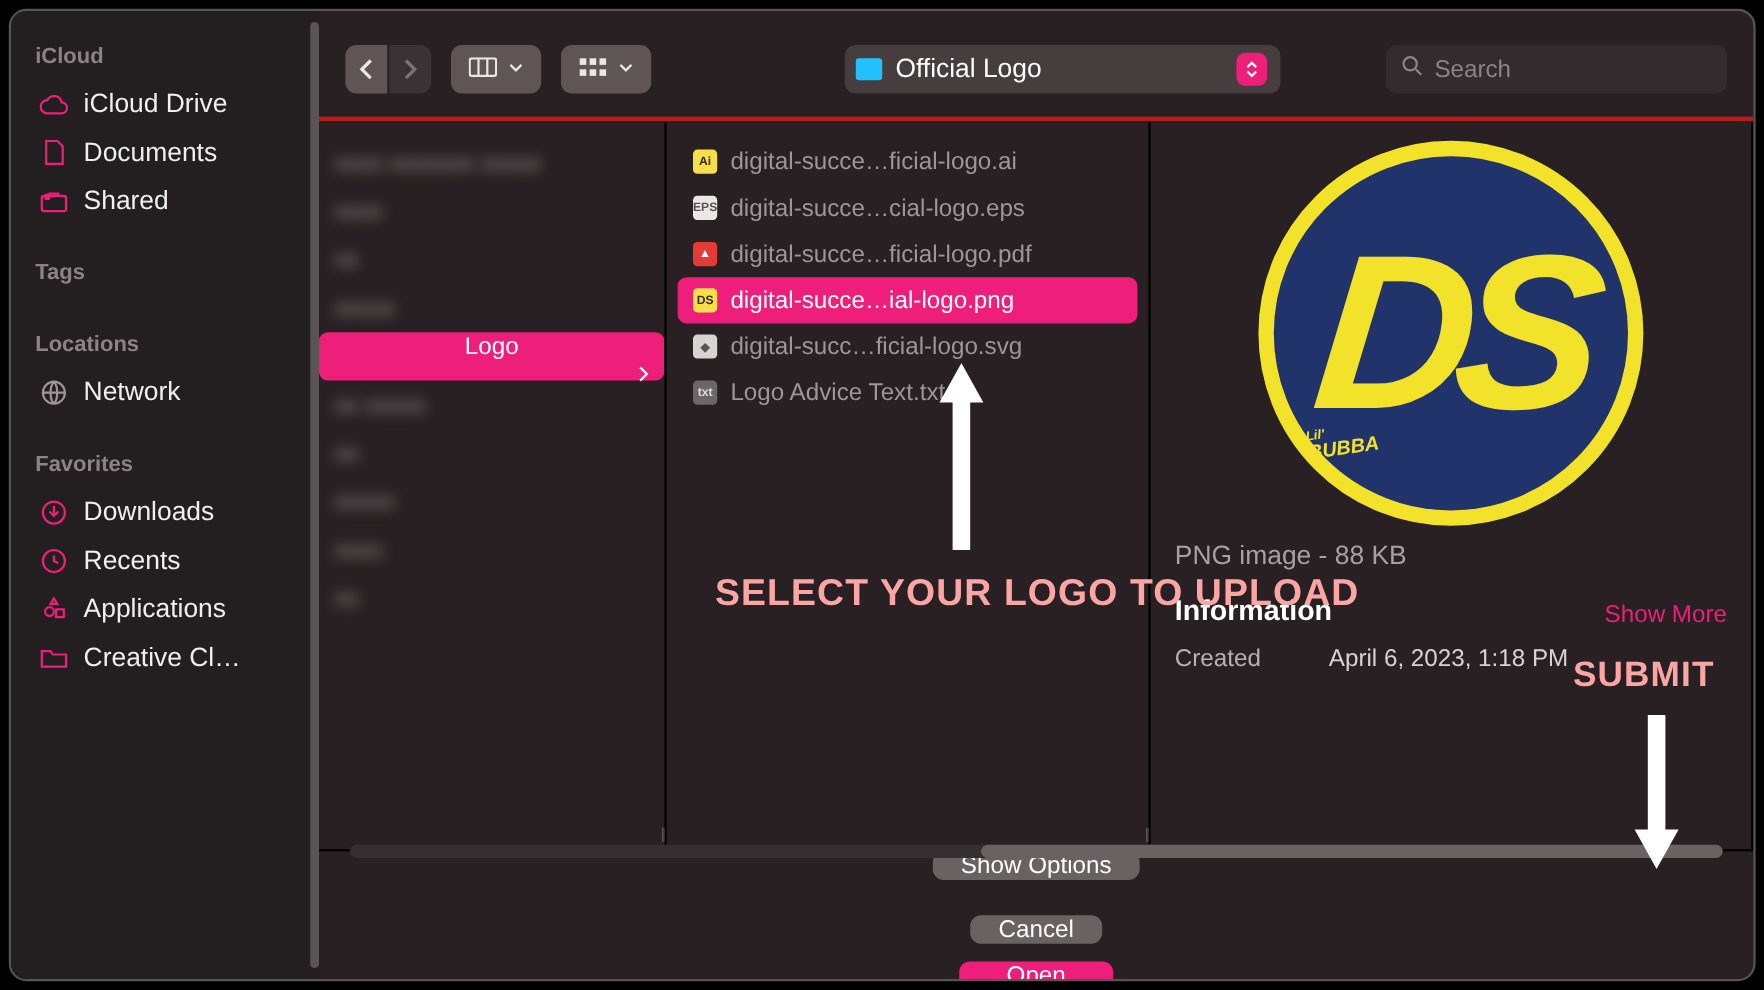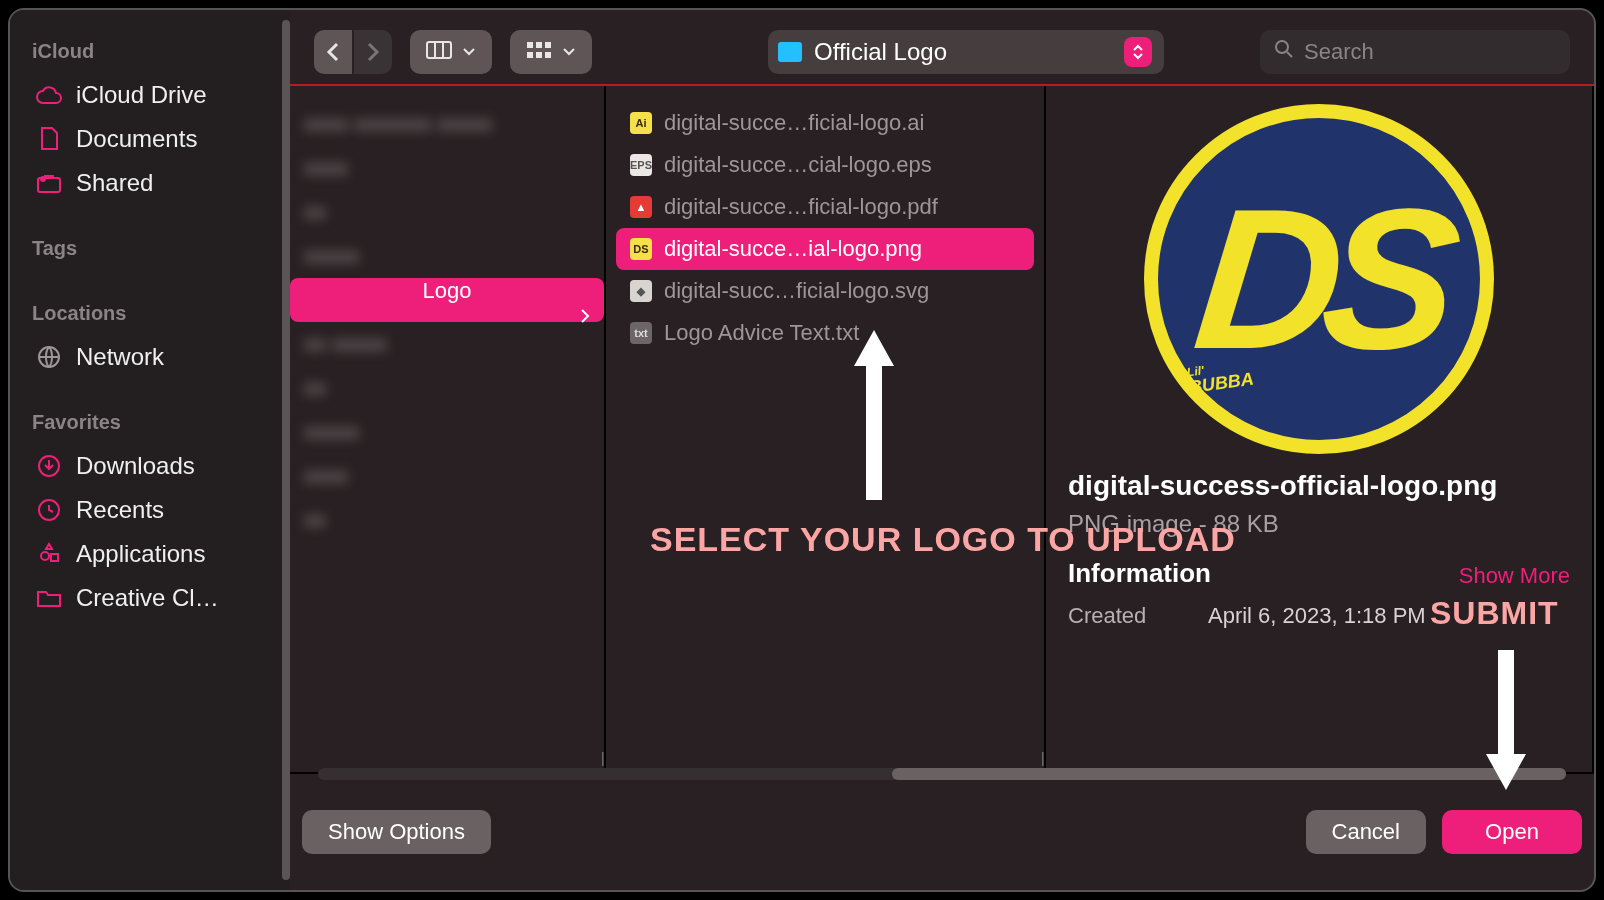--- a/index.html
+++ b/index.html
@@ -35,22 +35,22 @@
   color: #efefef; font-size: 24px;
 }
 .sb-item .ic { width: 26px; height: 26px; display:flex; align-items:center; justify-content:center; }
 .sb-item.active { background: #433c3e; }
 .sb-item .ic svg { display:block; }
 
 
 .main { flex: 1; display: flex; flex-direction: column; }
 
 .toolbar {
-  height: 76px; padding: 22px 24px 12px; display: flex; align-items: center; gap: 18px;
-  border-bottom: 2px solid #b91c1c;
+  height: 100px; padding: 22px 24px 12px; display: flex; align-items: center; gap: 18px;
+  border-bottom: 4px solid #b91c1c;
 }
 .tb-group { display:flex; }
 .tb-btn {
   height: 44px; background: #5f5557; border-radius: 10px;
   display:flex; align-items:center; justify-content:center;
   padding: 0 12px; color: #e8e6e6;
 }
 .tb-btn.disabled { background:#3a3335; color:#7a7476; }
 .tb-group .tb-btn:first-child { border-top-right-radius:0; border-bottom-right-radius:0; }
 .tb-group .tb-btn:last-child  { border-top-left-radius:0;  border-bottom-left-radius:0; margin-left:2px; }
@@ -123,22 +123,23 @@
 .pv-title { color:#fff; font-size:28px; font-weight:600; line-height:1.3; }
 .pv-sub   { color:#a8a0a2; font-size:24px; margin-top:6px; }
 .pv-info-row { display:flex; align-items:flex-end; margin-top:20px; }
 .pv-info-row .t { color:#fff; font-size:26px; font-weight:600; }
 .pv-info-row .link { margin-left:auto; color:#ee1f7a; font-size:22px; }
 .pv-kv { display:flex; margin-top:14px; color:#d8d2d4; font-size:22px; }
 .pv-kv .k { width:140px; color:#b8b0b2; }
 
 
 .footer {
-  height: 116px; display:flex; align-items:center; padding: 0 12px; gap:16px;
+  height: 116px; display:flex; align-items:center; padding: 0 32px; gap:16px;
   position:relative;
+  flex-direction:column;
 }
 .btn {
   height:44px; padding:0 26px; border-radius:10px; font-size:22px; font-weight:500;
   display:flex; align-items:center; justify-content:center;
 }
 .btn.grey { background:#6a6163; color:#fff; }
 .btn.pink { background:#ee1f7a; color:#fff; min-width:140px; }
 .footer .spacer { flex:1; }
 .hscroll {
   position:absolute; left:28px; right:28px; top:-6px; height:12px;
@@ -383,21 +384,20 @@
       </div>
 
       <div class="col col3">
         <div class="preview-img">
           <div class="ds-circle"></div>
           <div class="ds-letters">
               <span>DS</span>
             </div>
           <div class="bubba"><small>Lil'</small><span>BUBBA</span></div>
         </div>
-        <div class="pv-title">digital-success-official-logo.png</div>
         <div class="pv-sub">PNG image - 88 KB</div>
         <div class="pv-info-row">
           <span class="t">Information</span>
           <span class="link">Show More</span>
         </div>
         <div class="pv-kv">
           <span class="k">Created</span>
           <span>April 6, 2023, 1:18 PM</span>
         </div>
       </div>

